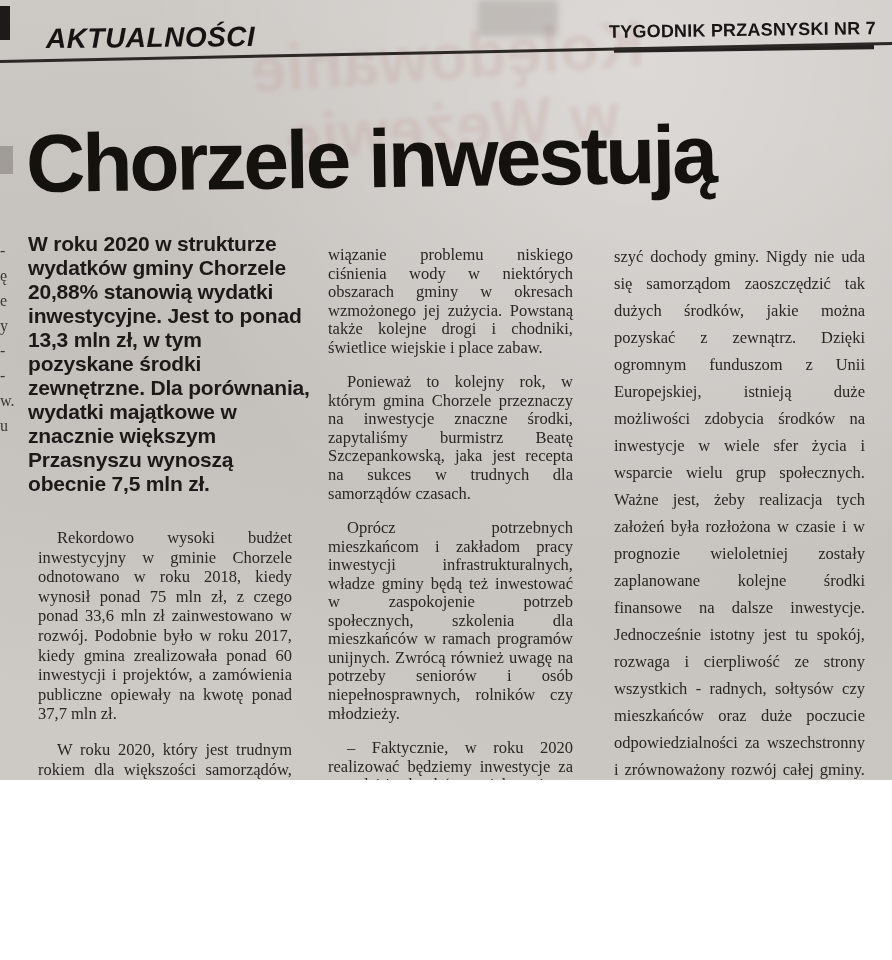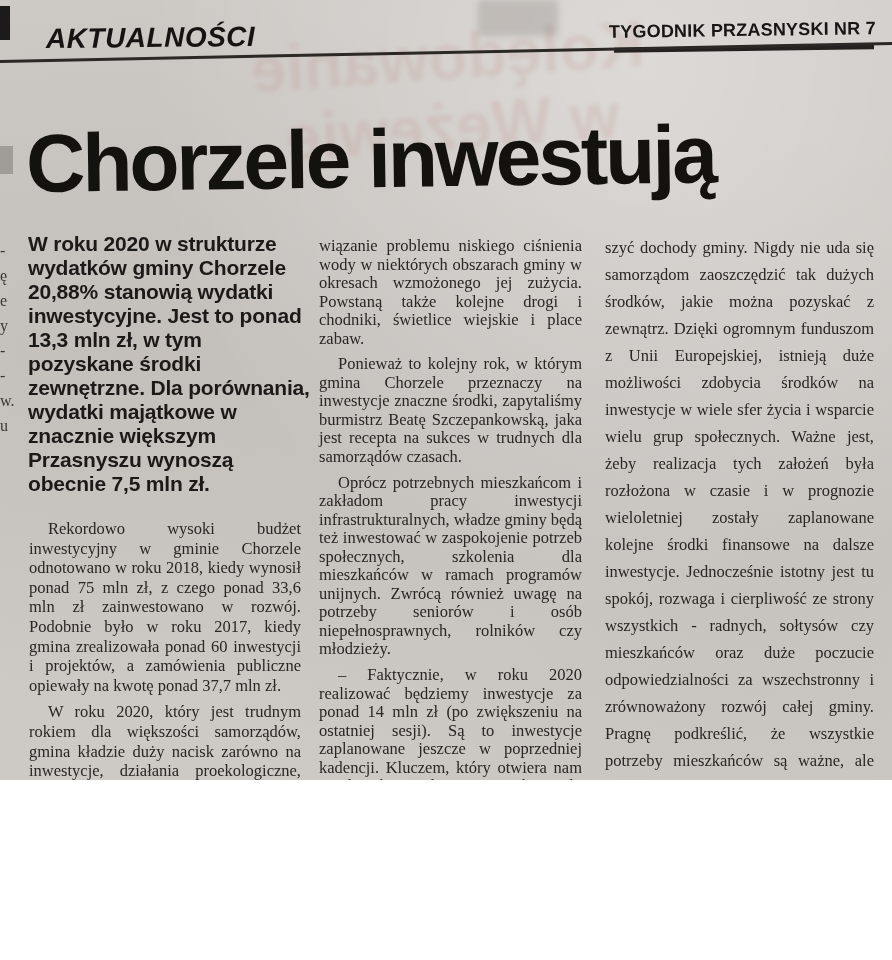--- a/index.html
+++ b/index.html
@@ -79,21 +79,21 @@
   
   .lead{
     position:absolute;left:28px;top:232px;width:282px;
     font-family:"Liberation Sans",sans-serif;
     font-weight:bold;font-size:21px;line-height:24px;
     letter-spacing:-0.2px;color:#1c1a18;
   }
 
   
   .col{position:absolute;font-size:16.5px;text-align:justify;color:#292624;}
-  .col p{margin:7px;}
+  .col p{margin:16px;}
   .col p.indent{text-indent:1.15em;}
   .col1{left:22px;top:512px;width:286px;line-height:19.6px;}
   .col2{left:312px;top:230px;width:277px;line-height:18.55px;}
   .col3{left:598px;top:227px;width:283px;line-height:27px;}
   .byline{
     text-align:left;font-weight:bold;font-size:18px;margin-top:2px;
     padding-right:2px;color:#1d1b19;
   }
 
   

